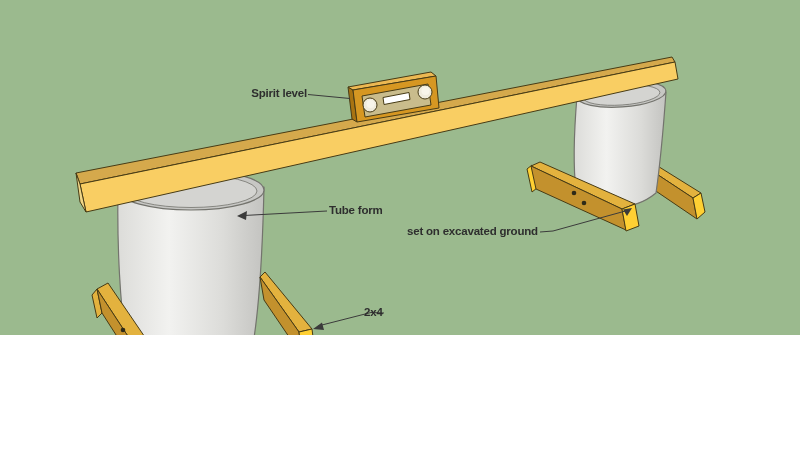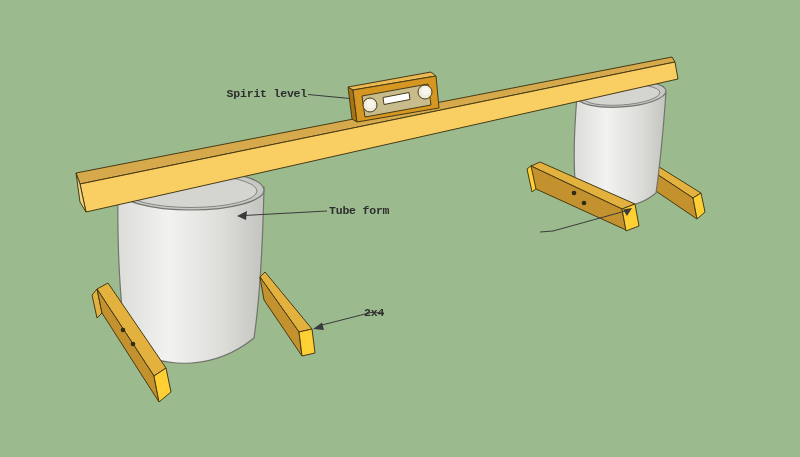--- a/index.html
+++ b/index.html
@@ -1,21 +1,21 @@
 <!DOCTYPE html>
 <html style="--background: #9BBA8E; --board-face: #F9CE63; --board-top: #D5A94C; --board-end: #F0D687; --lumber-top: #E3B23E; --lumber-side: #C3912D; --lumber-end: #FFD033; --level-front: #D69722; --level-top: #ECB852; --level-side: #A87312; --level-panel: #C9BC8C; --level-vial: #F0ECDD; --level-window: #FFFFFF; --tube-light: #F2F2F0; --tube-mid: #DCDCD9; --tube-dark: #C3C3C0; --tube-rim: #C7C7C4; --tube-rim-inner: #D4D4D1; --tube-outline: #73736D; --outline: #473B15; --leader: #3B3B3B; --screw: #2E2A18; --text: #2E2E2E;"><head>
 <meta charset="utf-8">
 <style>
   html,body{margin:0;padding:0;}
   #stage{
     position:relative;
-    width:800px;height:457px;
+    width:800px;height:335px;
     background:var(--background,#9BBA8E);
     overflow:hidden;
-    font-family:Liberation Mono, monospace;
+    font-family:Liberation Sans, sans-serif;
   }
   #scene{position:absolute;left:0;top:0;}
   .label{
     position:absolute;
     font-weight:bold;
     font-size:11.5px;
     letter-spacing:-0.2px;
     color:var(--text,#2E2E2E);
     white-space:nowrap;
     z-index:2;
@@ -131,14 +131,15 @@
       <polygon class="f-leader" points="632,208 623,209.5 627,216"></polygon>
     </g>
     <g>
       <polyline class="s-leader" points="384,313 371,312.5 318,326"></polyline>
       <polygon class="f-leader" points="313,329 322,322.5 324,330"></polygon>
     </g>
   </svg>
 
   <div class="label" style="right:493px;top:87px;text-align:right;">Spirit level</div>
   <div class="label" style="left:329px;top:204px;">Tube form</div>
+  <div class="label" style="left:407px;top:225px;">set on excavated ground</div>
   <div class="label" style="left:364px;top:306px;">2x4</div>
 </div>
 
 </body></html>

